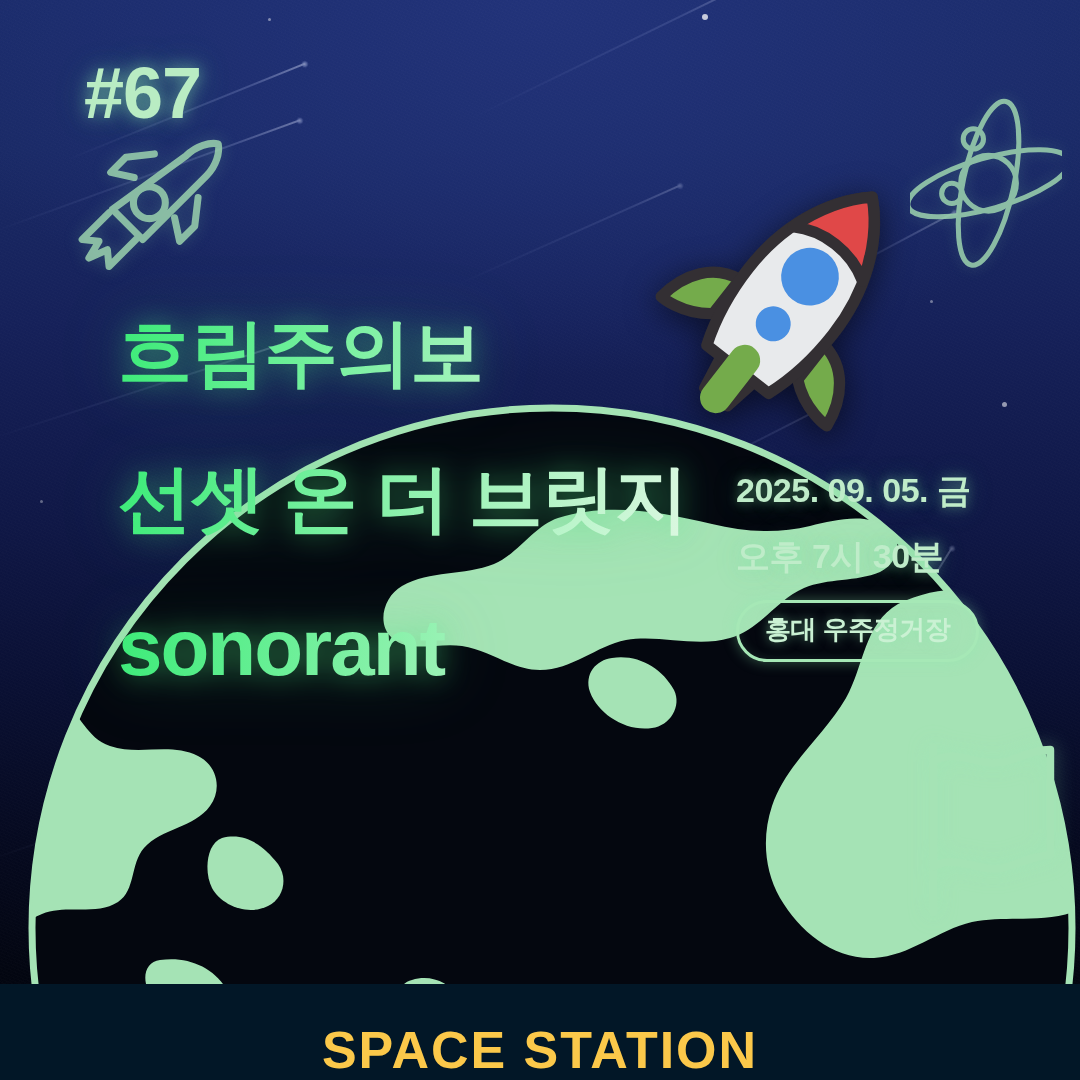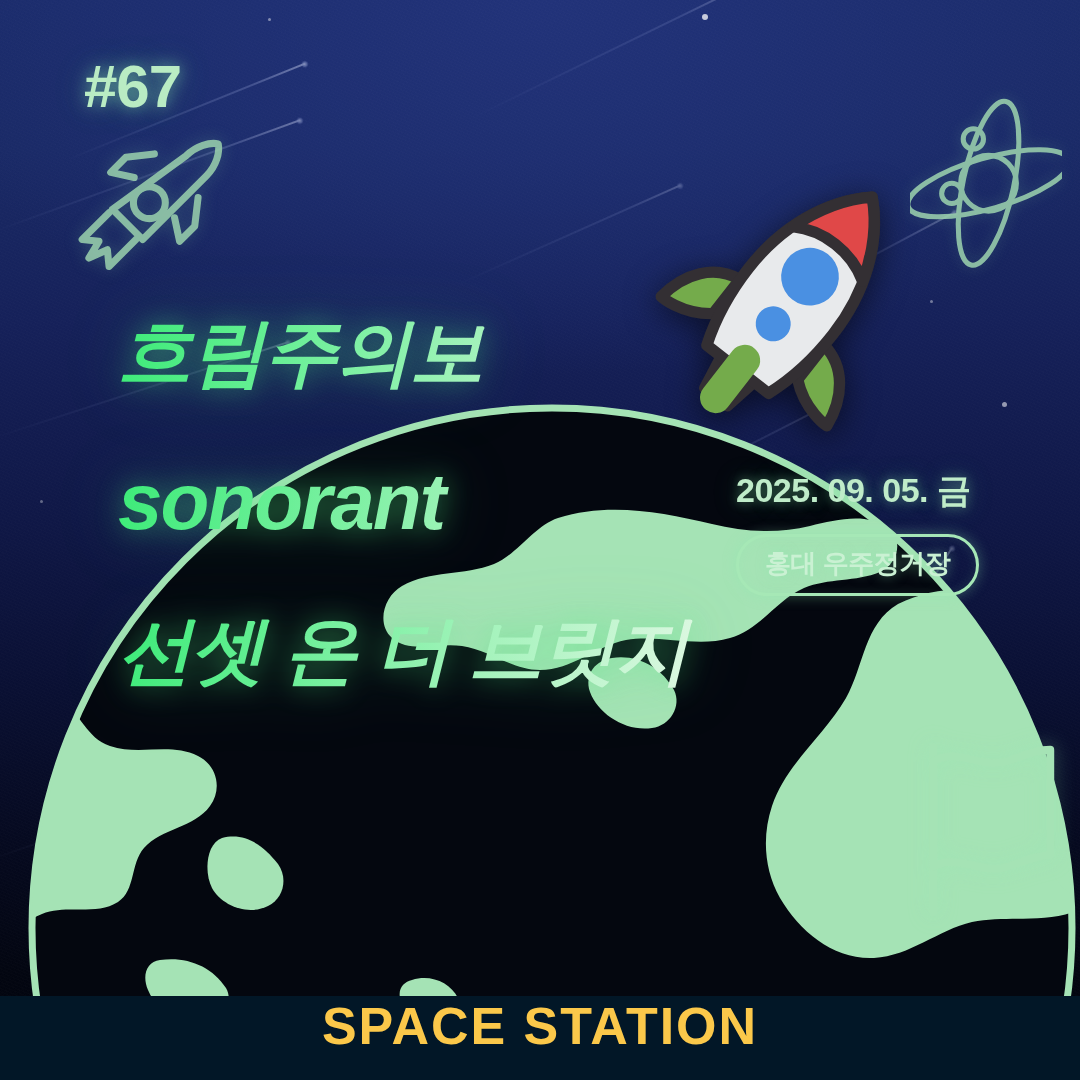--- a/index.html
+++ b/index.html
@@ -36,21 +36,21 @@
   .star{position:absolute;background:#fff;border-radius:50%;pointer-events:none;}
   .shoot{position:absolute;pointer-events:none;transform-origin:left center;
          background:linear-gradient(90deg, rgba(255,255,255,0) 0%, rgba(198,210,255,.42) 78%, rgba(226,232,255,.85) 100%);
          height:2px;border-radius:2px;filter:blur(.4px);}
   .shoot::after{content:"";position:absolute;right:-3px;top:-2.5px;width:7px;height:7px;border-radius:50%;
          background:radial-gradient(circle,#e9eeff 0%, rgba(200,212,255,.55) 45%, rgba(200,212,255,0) 75%);}
 
   
   #hash{
     position:absolute;left:84px;top:52px;
-    font-size:60px;font-weight:700;letter-spacing:-1px;
+    font-size:72px;font-weight:700;letter-spacing:-1px;
     color:#b9ecc3;
     text-shadow:0 0 16px rgba(150,240,180,.55),0 0 34px rgba(90,220,140,.30);
   }
   #title{
     position:absolute;left:232px;top:64px;
     font-size:124px;font-weight:900;letter-spacing:-2px;line-height:1;
     color:#f9a23c;
     -webkit-text-stroke:7px #2fcc52;
     paint-order:stroke fill;
     text-shadow:
@@ -62,21 +62,20 @@
 
   
   #lineup{position:absolute;left:118px;top:316px;width:640px;}
   .band{
     font-size:74px;font-weight:800;line-height:1;letter-spacing:-1px;
     margin-bottom:72px;white-space:nowrap;
     background:linear-gradient(100deg,#3ceb78 0%,#69ef96 26%,#a6f3bd 58%,#e0f8e4 92%);
     -webkit-background-clip:text;background-clip:text;
     color:transparent;-webkit-text-fill-color:transparent;
     filter:drop-shadow(0 0 14px rgba(80,235,130,.45)) drop-shadow(0 0 34px rgba(60,210,110,.22));
-    font-style:italic;
   }
   .band.latin{font-size:80px;letter-spacing:-2px;}
   .band:last-child{margin-bottom:0;}
 
   
   #info{position:absolute;right:44px;top:468px;width:300px;text-align:left;}
   .info-line{
     font-size:34px;font-weight:700;color:#bfecc9;letter-spacing:-.5px;
     margin-bottom:20px;white-space:nowrap;
     text-shadow:0 0 12px rgba(140,235,175,.45),0 0 28px rgba(90,210,135,.25);
@@ -97,23 +96,23 @@
   #atom{right:18px;top:84px;width:152px;height:196px;
      filter:drop-shadow(0 0 7px rgba(140,225,170,.22));}
   #flag{right:16px;bottom:156px;width:176px;height:200px;
      filter:drop-shadow(0 0 10px rgba(150,235,180,.35));}
   #rocket-main{left:608px;top:140px;width:352px;height:340px;
      filter:drop-shadow(0 6px 16px rgba(0,0,0,.55));}
   #earth{left:-108px;bottom:72px;width:1320px;height:640px;}
 
   
   #footer{
-    position:absolute;left:0;right:0;bottom:0;height:84px;
+    position:absolute;left:0;right:0;bottom:0;height:96px;
     background:#021727;
-    display:flex;align-items:flex-start;justify-content:center;
+    display:flex;align-items:flex-end;justify-content:center;
   }
   #footer-text{
     font-size:52px;font-weight:700;letter-spacing:2px;
     color:#fbc84a;
   }
 </style>
 </head>
 <body>
 
 <div id="poster">
@@ -209,26 +208,27 @@
     <g stroke="#a5e3b5" stroke-width="5.5" stroke-linecap="round" stroke-linejoin="round">
       <path d="M30 16v116"></path>
       <path d="M30 26c18-10 34 6 52 0 12-4 20-8 30-8v74c-10 0-18 4-30 8-18 6-34-10-52 0z"></path>
     </g>
   </svg>
 
   <div id="hash">#67</div>
 
   <div id="lineup">
     <div class="band">흐림주의보</div>
+    <div class="band">선셋 온 더 브릿지</div>
     <div class="band latin">sonorant</div>
-    <div class="band">선셋 온 더 브릿지</div>
   </div>
 
   <div id="info">
     <div class="info-line">2025. 09. 05. 금</div>
+    <div class="info-line">오후 7시 30분</div>
     <div id="venue-pill">홍대 우주정거장</div>
   </div>
 
   <div id="footer">
     <div id="footer-text">SPACE STATION</div>
   </div>
 
 </div>
 
 </body></html>

